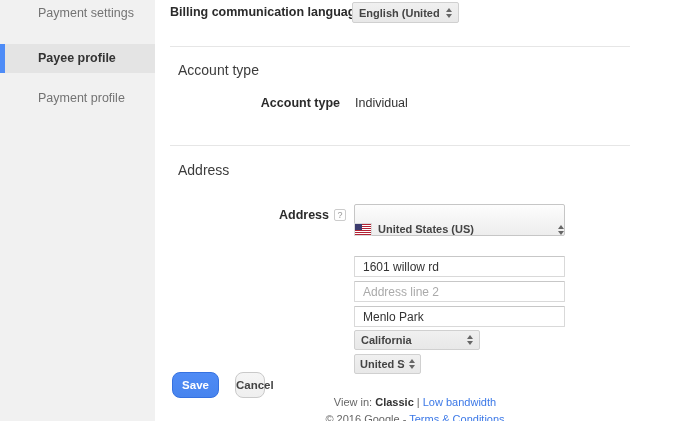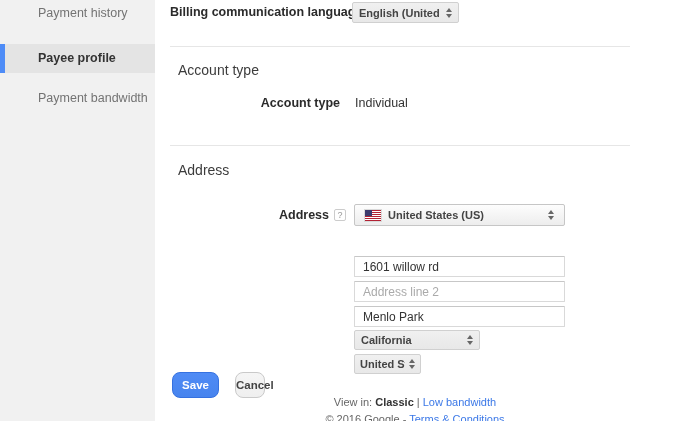--- a/index.html
+++ b/index.html
@@ -26,22 +26,22 @@
     border:1px solid #ccc; border-radius:2px; background:#fff; color:#999;
     font-size:9px; font-weight:normal; margin-left:5px; vertical-align:1px; }
 
   
   .dd { position:absolute; height:21px; border:1px solid #d0d0d0; border-radius:2px;
     background:linear-gradient(#f0f0f0,#e8e8e8); display:flex; align-items:center;
     justify-content:space-between; padding:0 6px; cursor:pointer; }
   .dd .dd-text { font-size:11px; font-weight:bold; color:#444; white-space:nowrap; overflow:hidden; }
 
   
-  .dd-country { position:absolute; height:22px; border:1px solid #c6c6c6; border-radius:2px;
-    background:linear-gradient(#fdfdfd,#ededed); display:flex; align-items:center; padding:0 10px; cursor:pointer; }
+  .dd-country { position:absolute; height:32px; border:1px solid #c6c6c6; border-radius:2px;
+    background:linear-gradient(#fdfdfd,#ededed); display:flex; align-items:flex-end; padding:0 0; cursor:pointer; }
   .dd-country .dd-text { font-size:11px; font-weight:bold; color:#444; margin-left:7px; flex:1; }
 
   .spinner { display:flex; flex-direction:column; align-items:center; margin-left:6px; }
   .arr-up { width:0; height:0; border-left:3.5px solid transparent; border-right:3.5px solid transparent;
     border-bottom:4px solid #666; margin-bottom:2px; }
   .arr-down { width:0; height:0; border-left:3.5px solid transparent; border-right:3.5px solid transparent;
     border-top:4px solid #666; }
 
   .flag { position:relative; width:16px; height:11px; flex:0 0 16px;
     background:repeating-linear-gradient(#b22234 0 1px,#fff 1px 2px); outline:1px solid #dadada; }
@@ -63,27 +63,27 @@
   .footer-line .bold-dark { font-weight:bold; color:#333; }
   .footer-line a { color:#3b78e7; text-decoration:none; cursor:pointer; }
 </style>
 </head>
 <body>
 
 <div id="app">
 
   <div class="sidebar">
     <div class="side-item" style="top:6px;">
-      <span class="lbl">Payment history</span>
+      <span class="lbl">Payment settings</span>
     </div>
     <div class="side-item sel" style="top:44px;">
       <span class="lbl">Payee profile</span>
     </div>
     <div class="side-item" style="top:91px;">
-      <span class="lbl">Payment bandwidth</span>
+      <span class="lbl">Payment profile</span>
     </div>
   </div>
 
   <div class="field-label" style="top:5px;">
     <span>Billing communication language</span><span class="help">?</span>
   </div>
   <div class="dd" style="left:352px; top:2px; width:107px;">
     <span class="dd-text">English (United States)</span>
     <span class="spinner">
         <span class="arr-up"></span>

